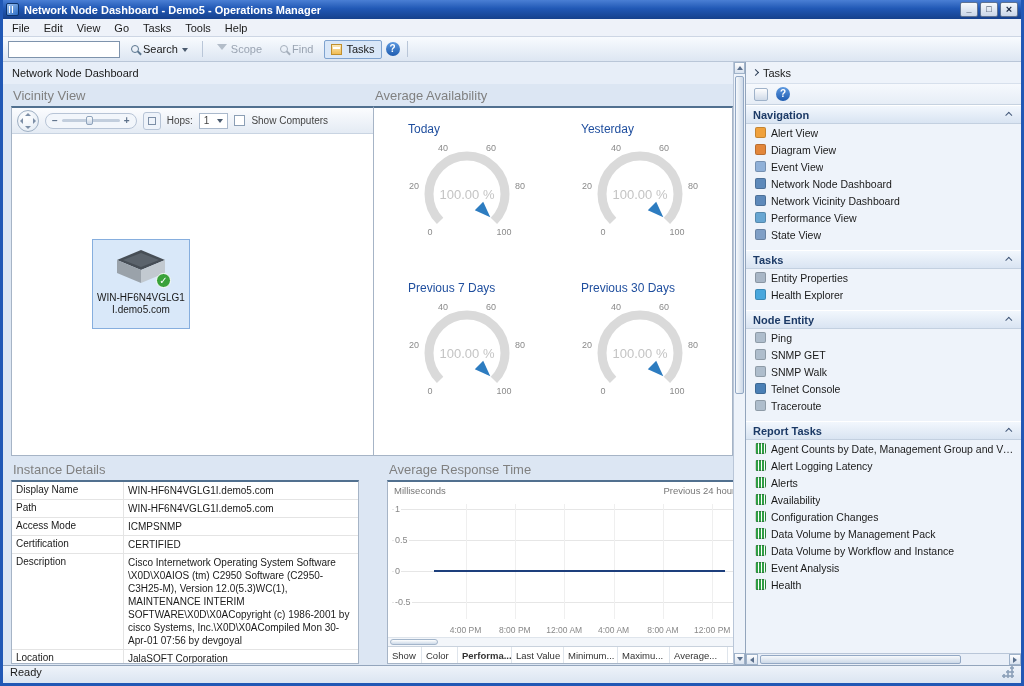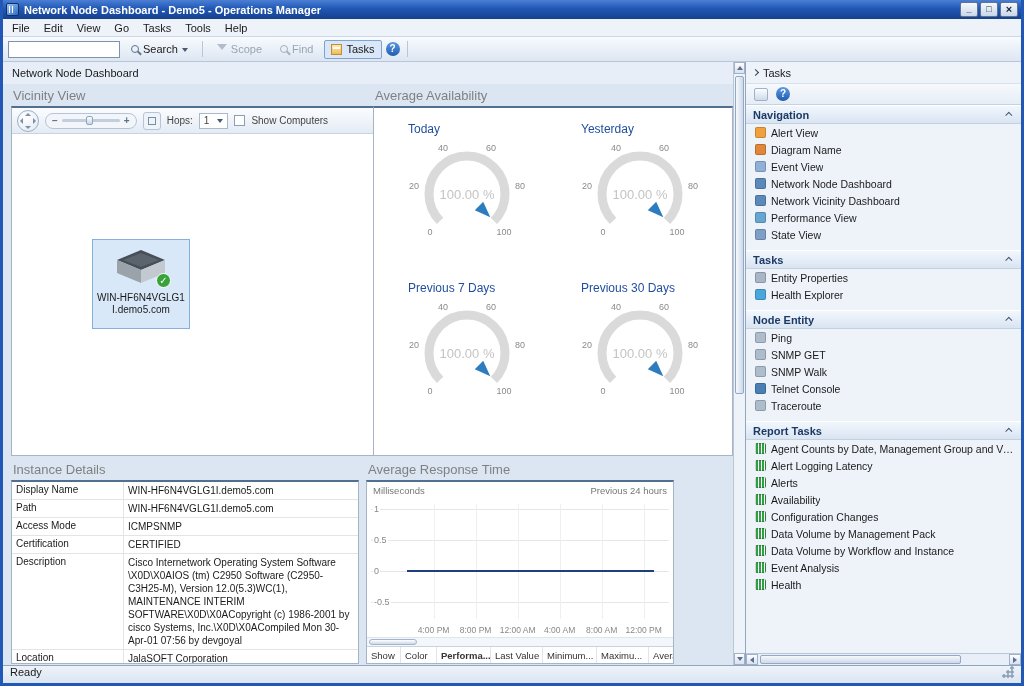--- a/index.html
+++ b/index.html
@@ -36,21 +36,21 @@
 .content{flex:1;display:flex;min-height:0}
 .main{flex:1;display:flex;flex-direction:column;min-width:0;background:#dce6f3}
 .breadcrumb{height:22px;padding:5px 9px;background:#e7eef8;color:#1a1a1a;flex:none}
 .dashboard{flex:1;position:relative;overflow:hidden}
 .panel{position:absolute;display:flex;flex-direction:column}
 .panel-title{color:#808080;font-size:13px;height:18px;padding-left:2px}
 .panel-body{flex:1;background:#fff;border:1px solid #a6b4c6;border-top:2px solid #51708f;overflow:hidden;position:relative;display:flex;flex-direction:column}
 #p-vicinity{left:8px;top:4px;width:420px;height:368px}
 #p-avail{left:370px;top:4px;width:360px;height:368px}
 #p-instance{left:8px;top:378px;width:348px;height:202px}
-#p-response{left:363px;top:378px;width:308px;height:202px}
+#p-response{left:384px;top:378px;width:360px;height:202px}
 
 .vtoolbar{height:26px;background:linear-gradient(#fbfcfe,#e4ebf4);border-bottom:1px solid #c9d4e2;display:flex;align-items:center;gap:6px;padding:0 5px;font-size:10px;color:#444;flex:none}
 .pan-ctl{width:22px;height:22px;border-radius:50%;border:1px solid #9fb0c4;background:radial-gradient(circle at 40% 35%,#fff,#dfe8f2);position:relative;flex:none}
 .pa{position:absolute;width:0;height:0;border:3px solid transparent}
 .pa-up{top:2px;left:7px;border-bottom-color:#7c8ea6;border-top:none}
 .pa-down{bottom:2px;left:7px;border-top-color:#7c8ea6;border-bottom:none}
 .pa-left{left:2px;top:7px;border-right-color:#7c8ea6;border-left:none}
 .pa-right{right:2px;top:7px;border-left-color:#7c8ea6;border-right:none}
 .zoom-ctl{display:flex;align-items:center;gap:4px;border:1px solid #b7c4d6;border-radius:9px;background:#f2f6fb;padding:1px 6px;height:16px;flex:none}
 .zminus::before{content:"−"} .zplus::before{content:"+"}
@@ -413,21 +413,21 @@
           <div class="sec-header">
             <span class="sec-title">Navigation</span>
             <span class="chev-up-shape"></span>
           </div>
           <div class="task-item">
             <span class="ticon alert-view-icon"></span>
             <span class="tlabel">Alert View</span>
           </div>
           <div class="task-item">
             <span class="ticon diagram-view-icon"></span>
-            <span class="tlabel">Diagram Name</span>
+            <span class="tlabel">Diagram View</span>
           </div>
           <div class="task-item">
             <span class="ticon event-view-icon"></span>
             <span class="tlabel">Event View</span>
           </div>
           <div class="task-item">
             <span class="ticon network-node-dashboard-icon"></span>
             <span class="tlabel">Network Node Dashboard</span>
           </div>
           <div class="task-item">

